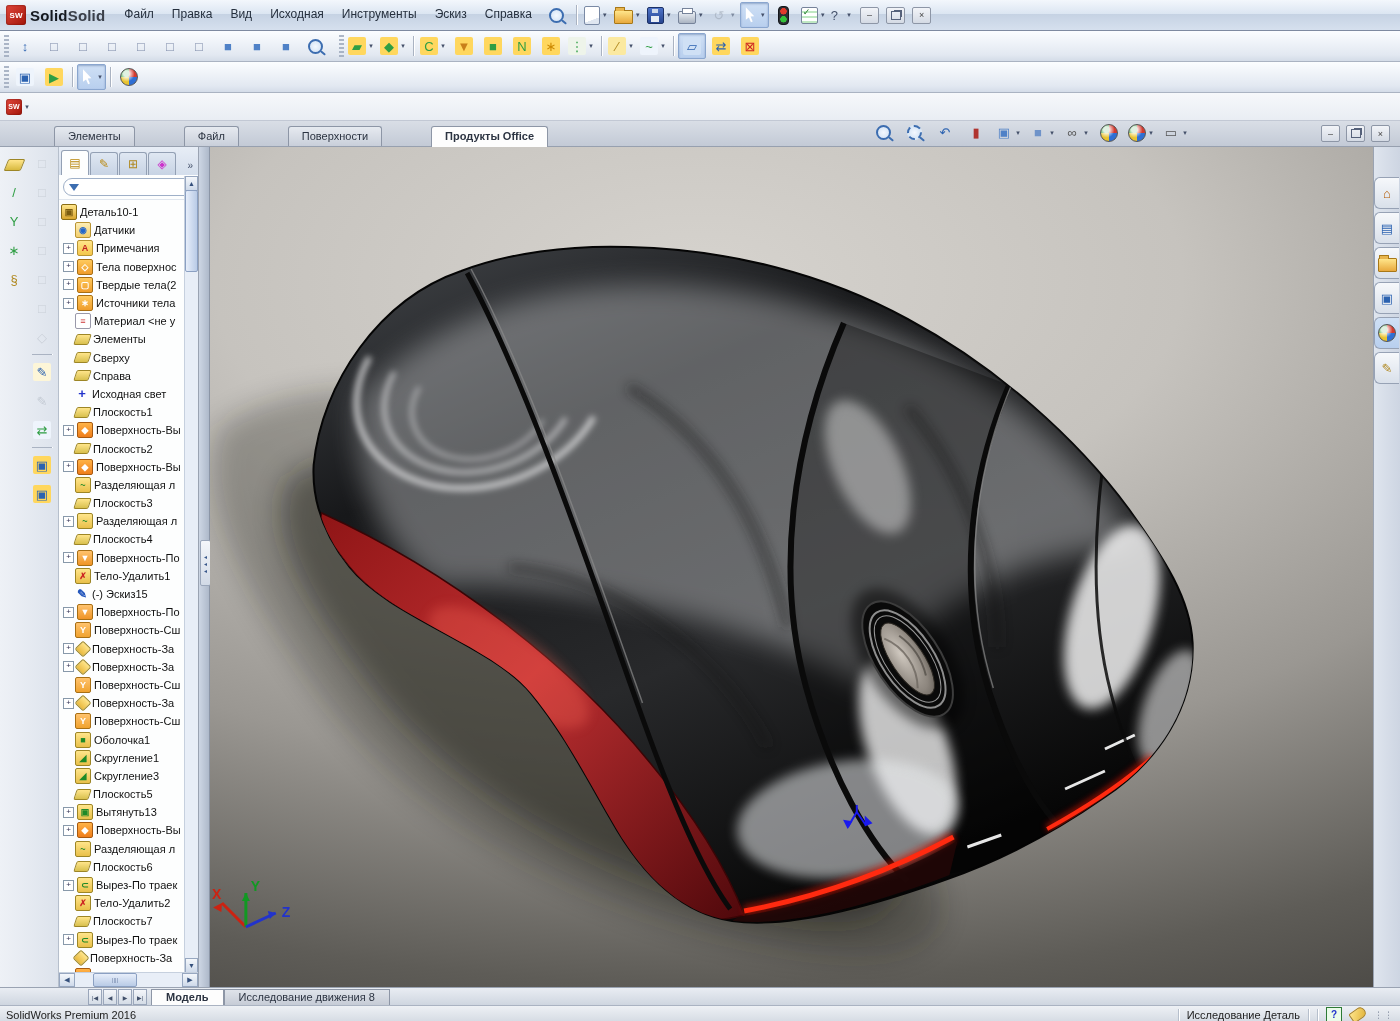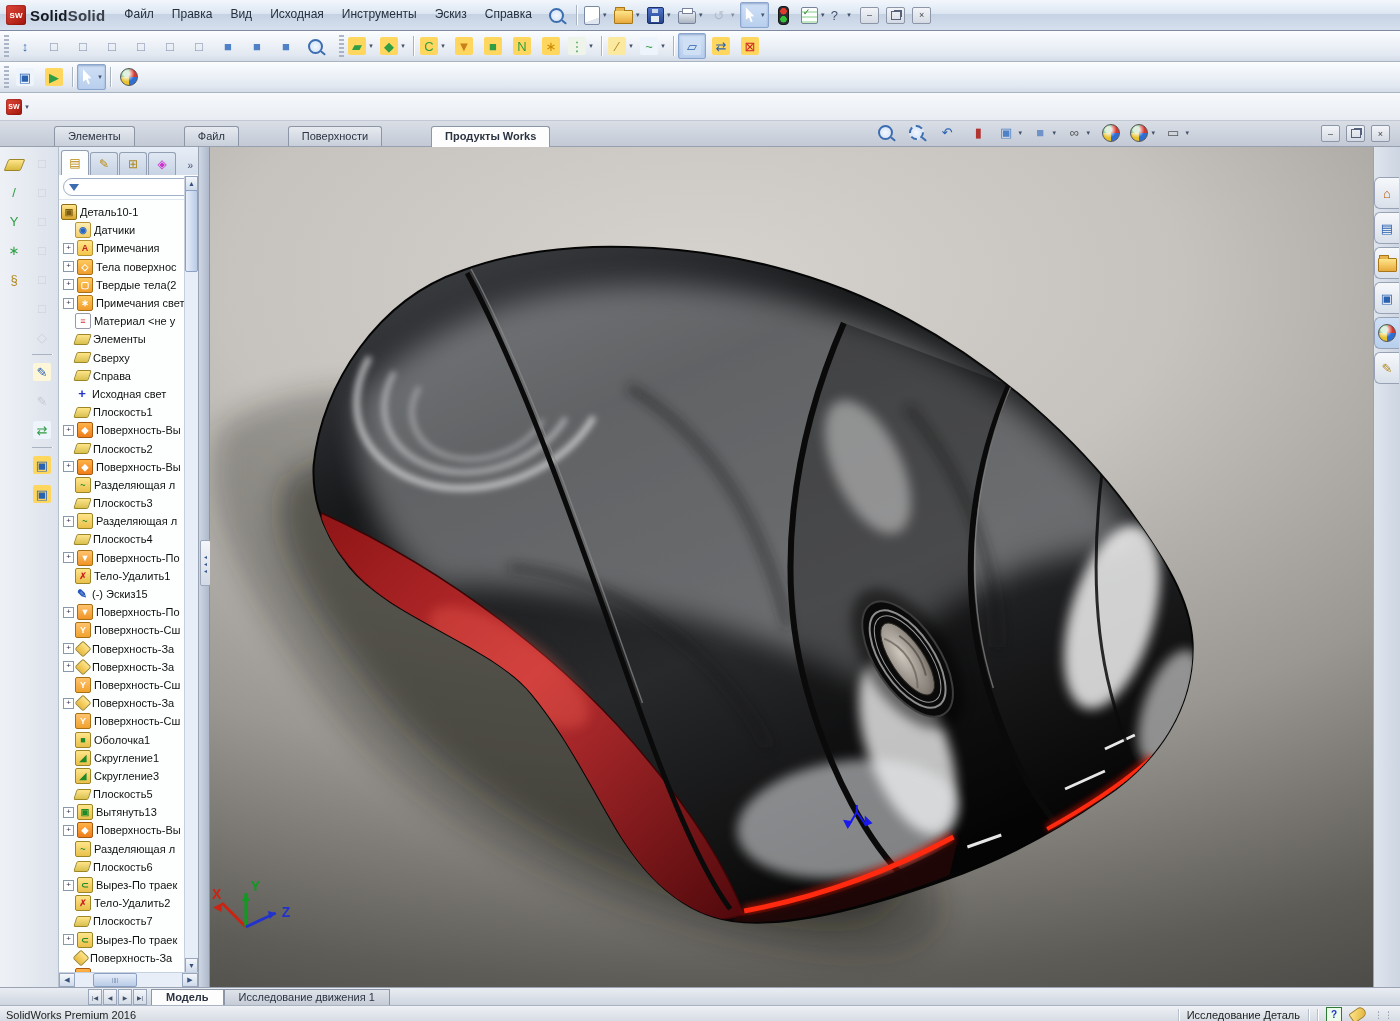--- a/index.html
+++ b/index.html
@@ -334,21 +334,21 @@
     <span class="swcube" style="width:16px;height:16px;font-size:7px;">SW</span>
     <span class="dd">▾</span>
   </div>
 </div>
 
 <div id="cmrow">
   <div id="cmtabs" style="display:flex;align-items:flex-end;">
       <div class="cmtab">Элементы</div>
       <div class="cmtab">Файл</div>
       <div class="cmtab">Поверхности</div>
-      <div class="cmtab active">Продукты Works</div>
+      <div class="cmtab active">Продукты Office</div>
     </div>
   <div id="headsup">
       <div class="tbtn">
         <span class="glyph sh-magnifier"></span>
       </div>
       <div class="tbtn">
         <span class="glyph sh-magnifier2"></span>
       </div>
       <div class="tbtn">
         <span class="glyph" style="color: rgb(43, 98, 176);">↶</span>
@@ -493,21 +493,21 @@
           <span class="lbl">Тела поверхнос</span>
         </div>
         <div class="trow">
           <span class="expbox">+</span>
           <span class="tic ti-folder-solid">▢</span>
           <span class="lbl">Твердые тела(2</span>
         </div>
         <div class="trow">
           <span class="expbox">+</span>
           <span class="tic ti-folder-light">∗</span>
-          <span class="lbl">Примечания свет</span>
+          <span class="lbl">Источники тела</span>
         </div>
         <div class="trow">
           <span class="expspace"></span>
           <span class="tic ti-material">≡</span>
           <span class="lbl">Материал &lt;не у</span>
         </div>
         <div class="trow">
           <span class="expspace"></span>
           <span class="tic ti-plane"></span>
           <span class="lbl">Элементы</span>
@@ -852,21 +852,21 @@
 
 <div id="bottomtabs">
   <div id="navbtns" style="display:flex;align-items:center;margin-right:3px;">
       <div class="navbtn">|◀</div>
       <div class="navbtn">◀</div>
       <div class="navbtn">▶</div>
       <div class="navbtn">▶|</div>
     </div>
   <div id="mtabs" style="display:flex;align-items:flex-end;">
       <div class="mtab active">Модель</div>
-      <div class="mtab">Исследование движения 1</div>
+      <div class="mtab">Исследование движения 8</div>
     </div>
 </div>
 
 <div id="statusbar">
   <span>SolidWorks Premium 2016</span>
   <div id="statusright">
     <span class="ssep"></span>
     <span>Исследование Деталь</span>
     <span class="ssep"></span>
     <span class="ssep"></span>

